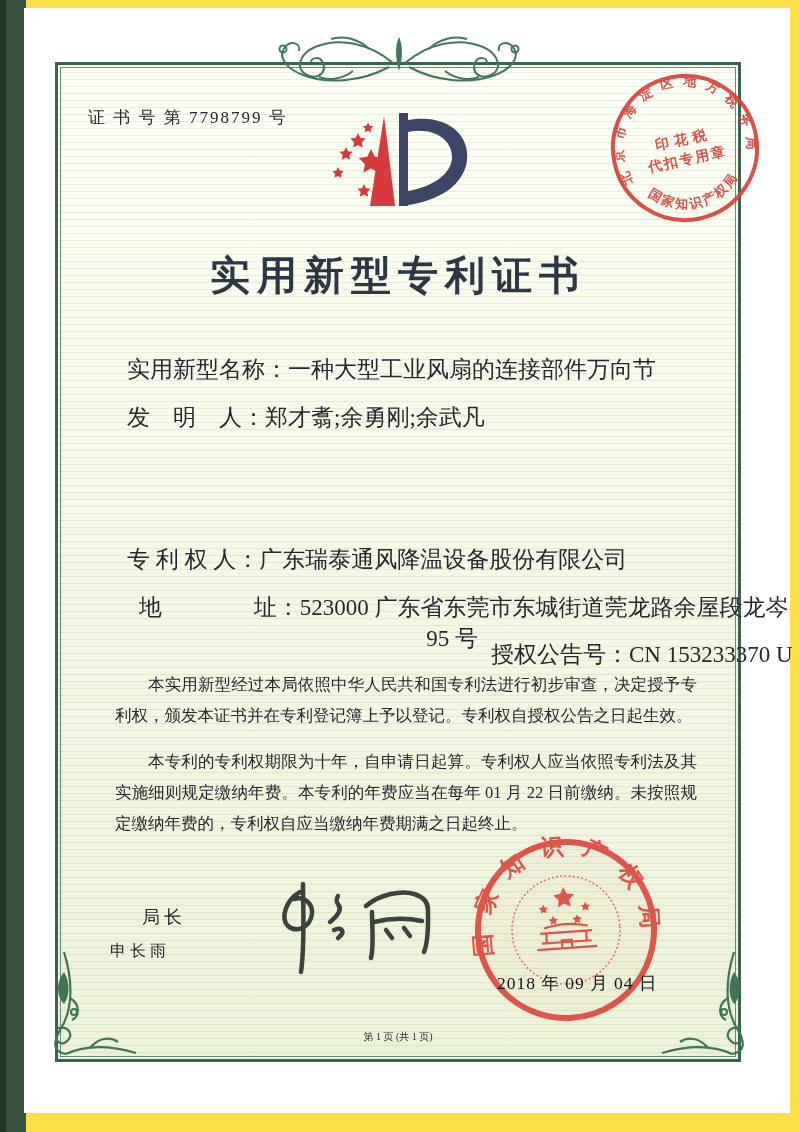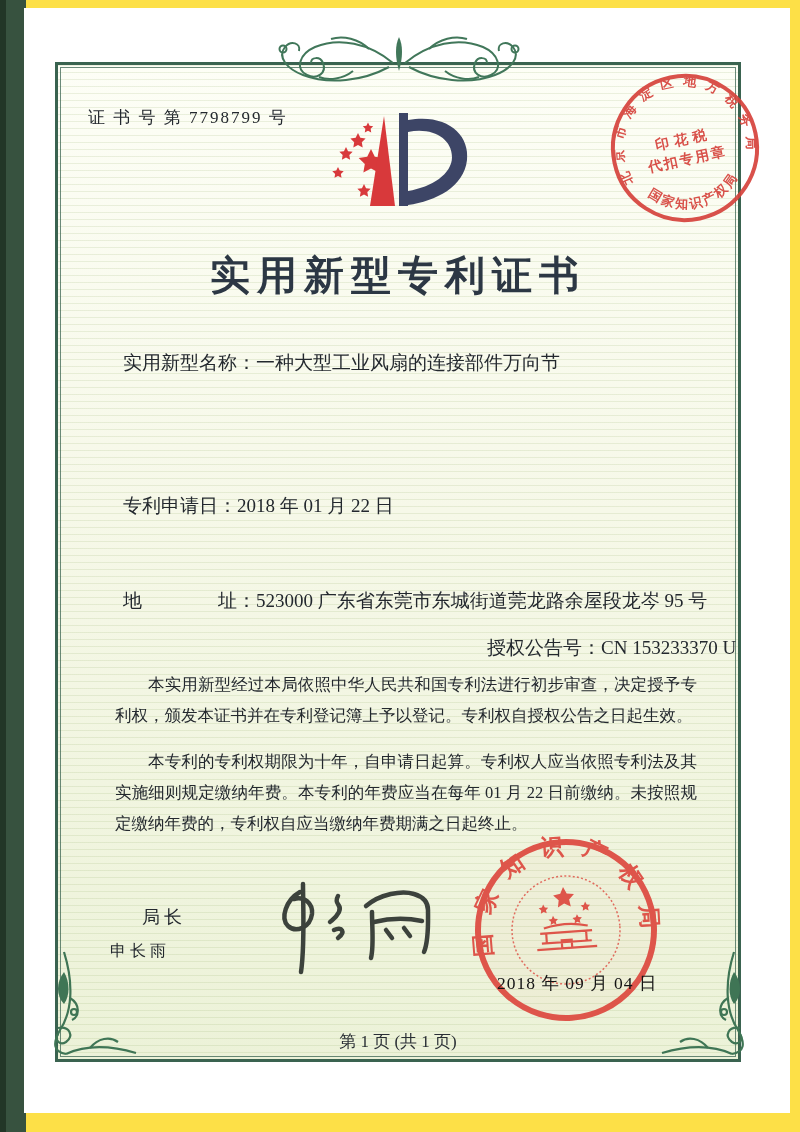--- a/index.html
+++ b/index.html
@@ -15,45 +15,48 @@
     position:absolute;left:55px;top:62px;width:686px;height:1000px;z-index:2;
     border:3px solid #3a6350;box-sizing:border-box;
     background:
       repeating-linear-gradient(180deg, rgba(139,168,95,0.16) 0px, rgba(139,168,95,0.16) 1px, transparent 1px, transparent 7px),
       linear-gradient(180deg,#fdfef6 0%,#f6f8e8 45%,#ecf2d8 100%);
   }
   .cert-frame::after{content:"";position:absolute;inset:2px;border:1px solid rgba(58,99,80,.75);}
   .abs{position:absolute;z-index:4;color:#23282e;}
   .cert-no{left:88px;top:106px;font-size:17px;letter-spacing:2px;}
   .title{left:55px;top:216px;width:686px;text-align:center;font-size:40px;letter-spacing:7px;font-weight:600;color:#2c3744;margin-top:32px;}
-  .field-row{left:104px;font-size:19px;white-space:pre-wrap;text-align:center;}
+  .field-row{left:104px;font-size:23px;white-space:pre-wrap;text-align:center;}
   .paras{left:100px;top:654px;width:612px;font-size:16.5px;line-height:31px;text-align:justify;}
   .paras p{margin:15px;text-indent:2em;}
   .director-title{left:110px;top:905px;font-size:18px;letter-spacing:4px;margin-left:32px;}
   .director-name{left:110px;top:941px;font-size:16px;letter-spacing:4px;}
   .seal-date{left:497px;top:971px;font-size:17.5px;letter-spacing:1px;color:#141414;z-index:6;}
-  .footer{left:55px;top:1030px;width:686px;text-align:center;font-size:17px;color:#2a2f35;}
+  .footer{left:55px;top:1030px;width:686px;text-align:center;font-size:10px;color:#2a2f35;}
   .overlay{position:absolute;left:0;top:0;width:800px;height:1132px;z-index:5;}
 </style>
 </head>
 <body>
 
 <div class="screen">
   <div class="spine"></div>
   <div class="page"></div>
   <div class="cert-frame"></div>
 
   <div class="abs cert-no">证 书 号 第 7798799 号</div>
   <div class="abs title">实用新型专利证书</div>
 
   <div class="abs field-row" style="top:328px">
     <span>实用新型名称：</span><span>一种大型工业风扇的连接部件万向节</span>
   </div>
-  <div class="abs field-row" style="top:471px">
-    <span>专利申请日：</span><span>2018 年 01 月 22 日</span>
+  <div class="abs field-row" style="top:376px">
+    <span>发　明　人：</span><span>郑才翥;余勇刚;余武凡</span>
+  </div>
+  <div class="abs field-row" style="top:518px">
+    <span>专 利 权 人：</span><span>广东瑞泰通风降温设备股份有限公司</span>
   </div>
   <div class="abs field-row" style="top:566px">
     <span>地　　　　址：</span><span>523000 广东省东莞市东城街道莞龙路余屋段龙岑 95 号</span>
   </div>
   <div class="abs field-row" style="top:613px;left:468px">
     <span>授权公告号：</span><span>CN 153233370 U</span>
   </div>
 
   <div class="abs paras">
     <p>本实用新型经过本局依照中华人民共和国专利法进行初步审查，决定授予专利权，颁发本证书并在专利登记簿上予以登记。专利权自授权公告之日起生效。</p>

